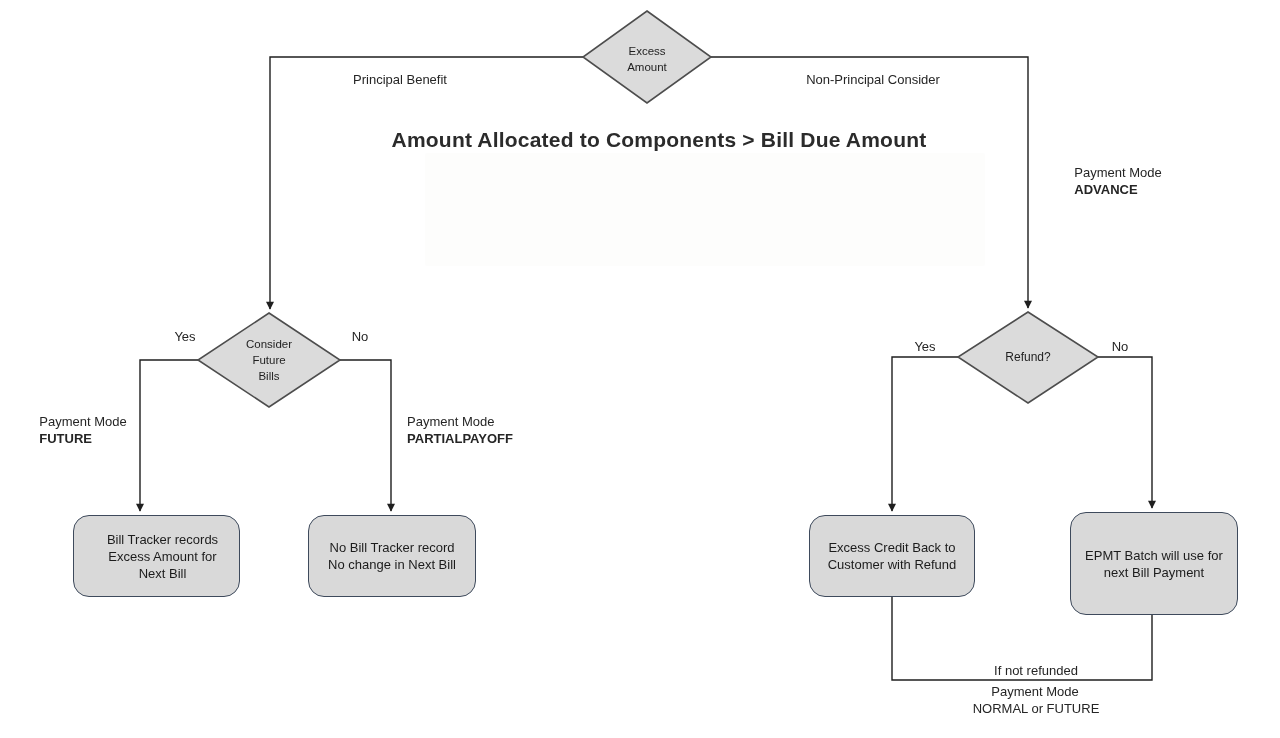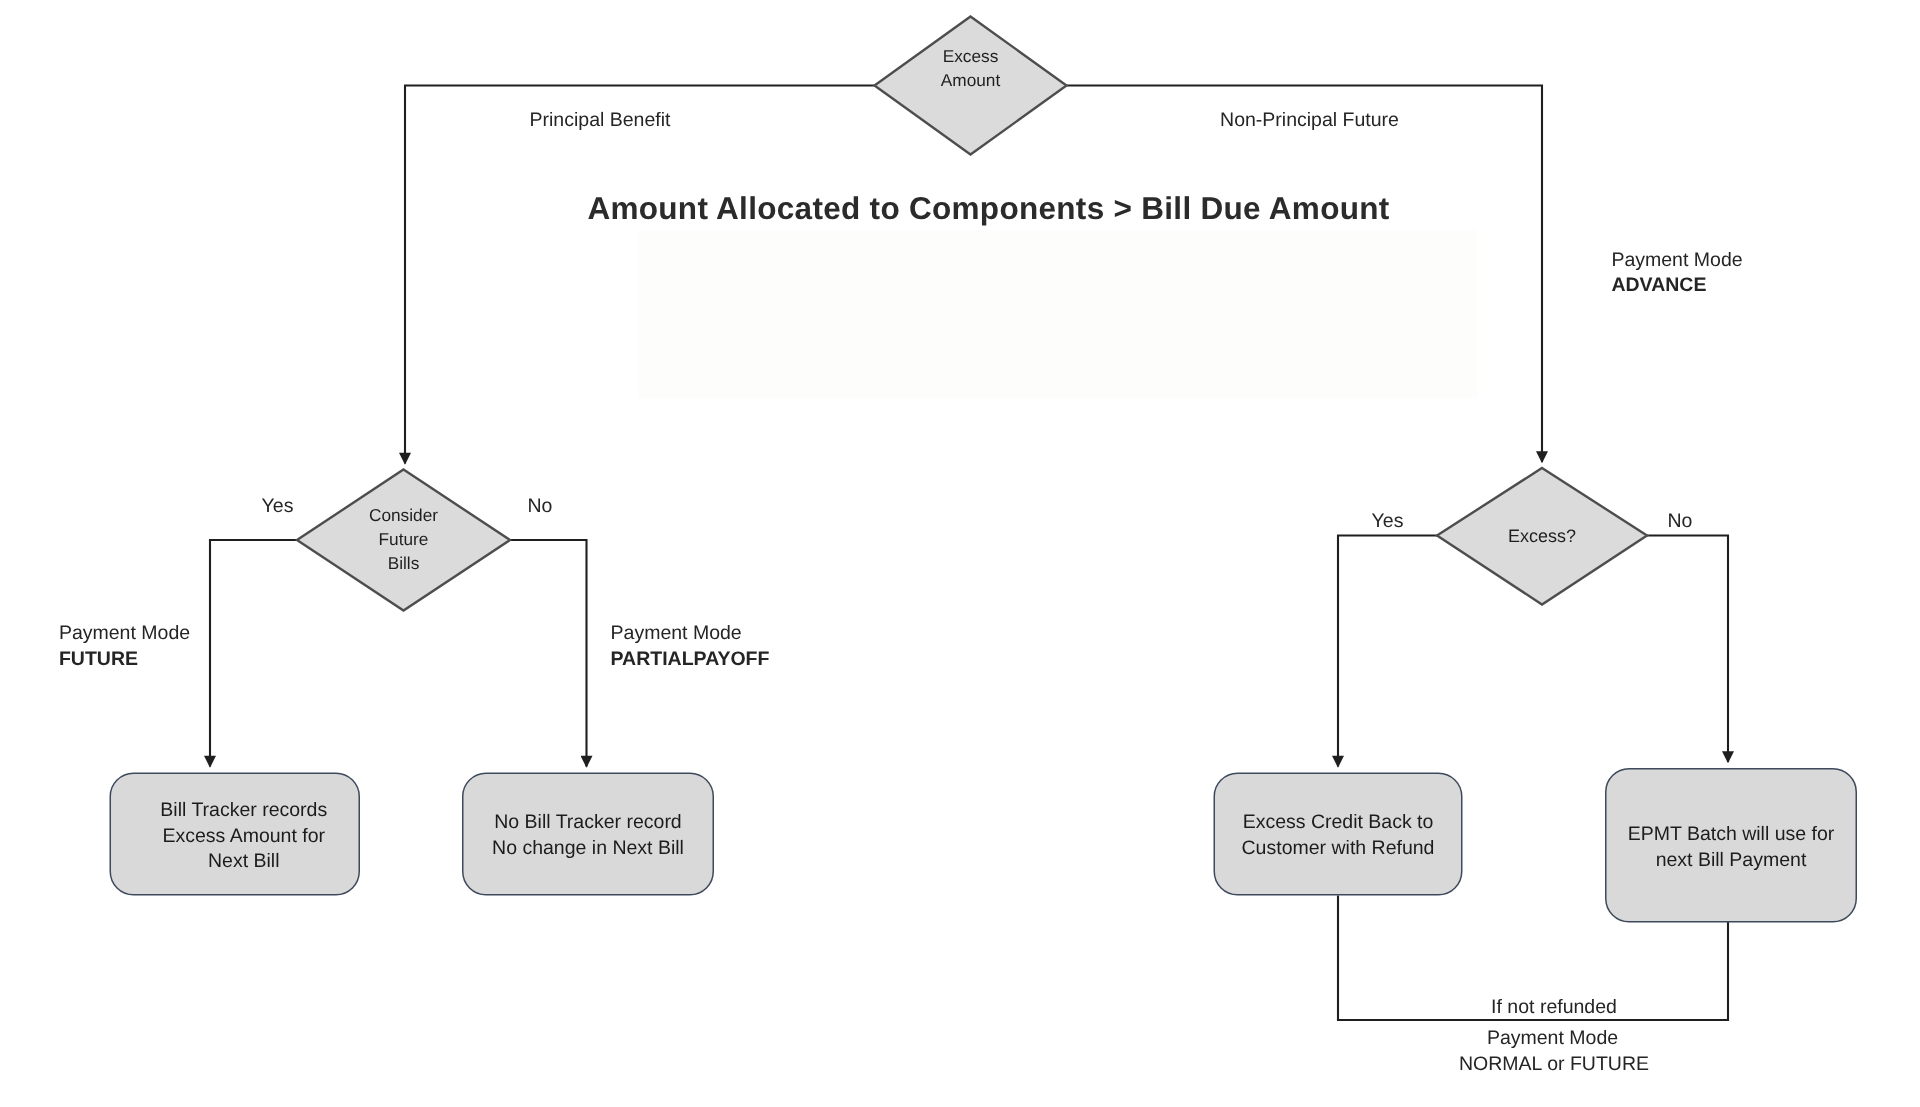--- a/index.html
+++ b/index.html
@@ -69,33 +69,33 @@
     <path d="M1098,357 L1152,357 L1152,508" fill="none" stroke="#1f1f1f" stroke-width="1.4" marker-end="url(#arrow)"></path>
     <path d="M892,597 L892,680 L1152,680 L1152,596" fill="none" stroke="#1f1f1f" stroke-width="1.4" marker-end="url(#arrow)"></path>
 
     <polygon points="647,11 711,57 647,103 583,57" fill="#dbdbdb" stroke="#4d4d4d" stroke-width="1.6"></polygon>
     <polygon points="269,313 340,360 269,407 198,360" fill="#dbdbdb" stroke="#4d4d4d" stroke-width="1.6"></polygon>
     <polygon points="1028,312 1098,357 1028,403 958,357" fill="#dbdbdb" stroke="#4d4d4d" stroke-width="1.6"></polygon>
   </svg>
 
   <div class="diagram-title">Amount Allocated to Components &gt; Bill Due Amount</div>
 
-  <div class="diamond-text" style="left:647px;top:30px;">
+  <div class="diamond-text" style="left:647px;top:43px;">
     <div>Excess</div>
     <div>Amount</div>
   </div>
   <div class="diamond-text" style="left:269px;top:336px;">
     <div>Consider</div>
     <div>Future</div>
     <div>Bills</div>
   </div>
-  <div class="diamond-text" style="left:1028px;top:349px;font-size:12px;">Excess?</div>
+  <div class="diamond-text" style="left:1028px;top:349px;font-size:12px;">Refund?</div>
 
   <div class="edge-label" style="left:400px;top:71px;">Principal Benefit</div>
-  <div class="edge-label" style="left:873px;top:71px;">Non-Principal Future</div>
+  <div class="edge-label" style="left:873px;top:71px;">Non-Principal Consider</div>
 
   <div class="edge-label" style="left:185px;top:328px;">Yes</div>
   <div class="edge-label" style="left:360px;top:328px;">No</div>
   <div class="edge-label" style="left:925px;top:338px;">Yes</div>
   <div class="edge-label" style="left:1120px;top:338px;">No</div>
 
   <div class="edge-label" style="left:83px;top:413px;">
     <div>Payment Mode</div>
     <div class="bold-line">FUTURE</div>
   </div>

